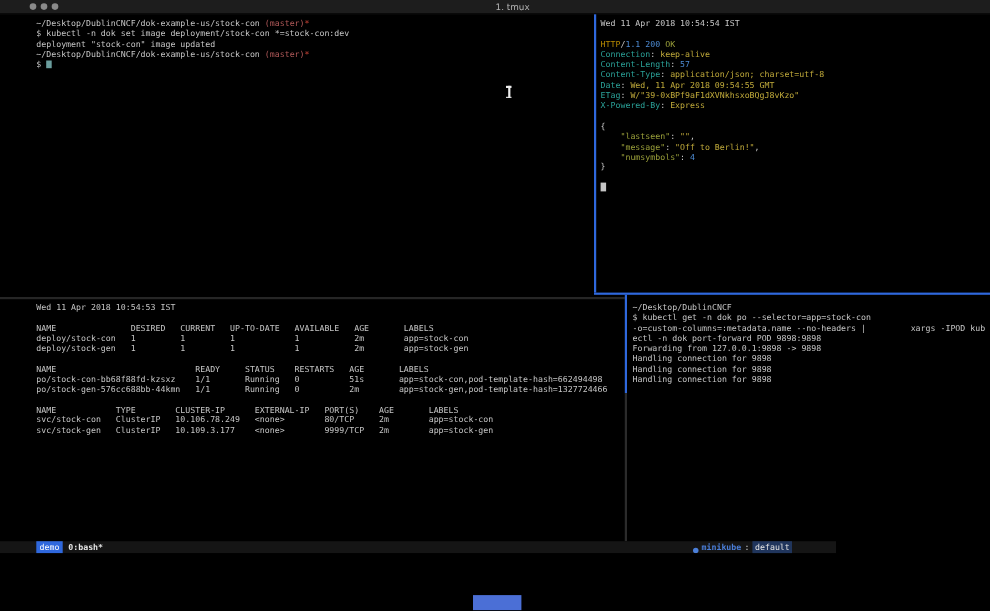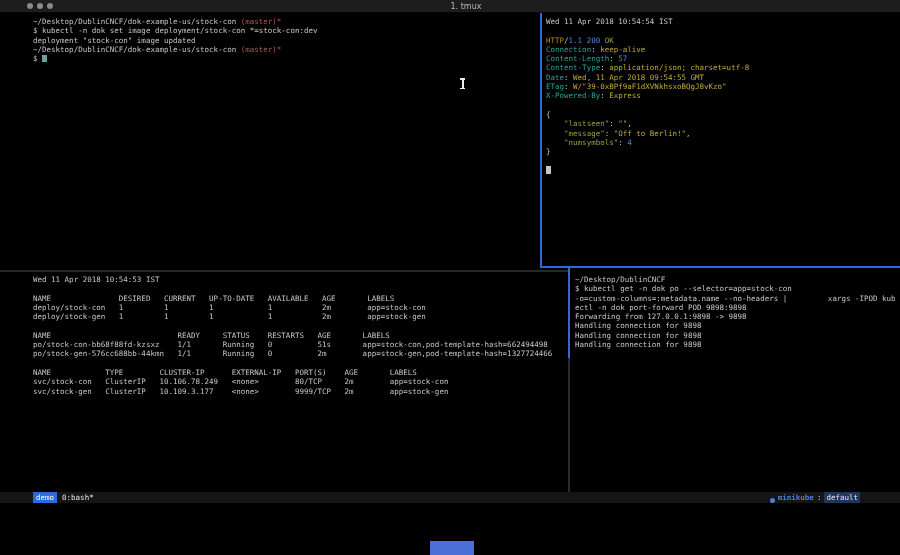--- a/index.html
+++ b/index.html
@@ -36,26 +36,26 @@
   
   .vborder-top   { position: absolute; left: 540px; top: 13px;  width: 2px; height: 253px; background: var(--borderBlue); }
   .hborder-right { position: absolute; left: 540px; top: 266px; width: 360px; height: 2px; background: var(--borderBlue); }
   .hborder-left  { position: absolute; left: 0; top: 270px; width: 568px; height: 2px; background: #262626; }
   .vborder-bottom{
     position: absolute; left: 568px; top: 268px; width: 2px; height: 224px;
     background: linear-gradient(to bottom, var(--borderBlue) 0 40%, #2b2b2b 40% 100%);
   }
   
   .statusbar {
-    position: absolute; left: 0; top: 492px; width: 900px; height: 11px;
+    position: absolute; left: 0; top: 492px; width: 760px; height: 11px;
     background: #151515; font-size: 7.5px; line-height: 11px; color: #cfcfcf;
   }
   .sb-left { position: absolute; left: 33px; top: 0; display: flex; gap: 5px; }
   .session-badge { background: var(--statusBlue); color: #fff; padding: 0 3px; }
-  .window-tab { font-weight: normal; color: #e6e6e6; }
+  .window-tab { font-weight: bold; color: #e6e6e6; }
   .sb-right { position: absolute; right: 40px; top: 0; display: flex; align-items: flex-end; gap: 3px; }
   .ctx-dot { width: 5px; height: 5px; border-radius: 50%; background: var(--minikubeBlue); display: inline-block; }
   .ctx-name { color: var(--minikubeBlue); font-weight: bold; }
   .ns-name { color: #e6e6e6; font-weight: normal; background: #20355c; padding: 0 2px; }
   
   .bottom-area { position: absolute; left: 0; top: 503px; width: 900px; height: 52px; background: #000; }
   .dock-item { position: absolute; left: 430px; top: 38px; width: 44px; height: 14px; background: #4b6fd6; }
   
   .ibeam { position: absolute; left: 459px; top: 78px; width: 7px; height: 11px; }
   .ibeam i { position: absolute; left: 3px; top: 0; width: 1.5px; height: 11px; background: #ececec; display: block; }

